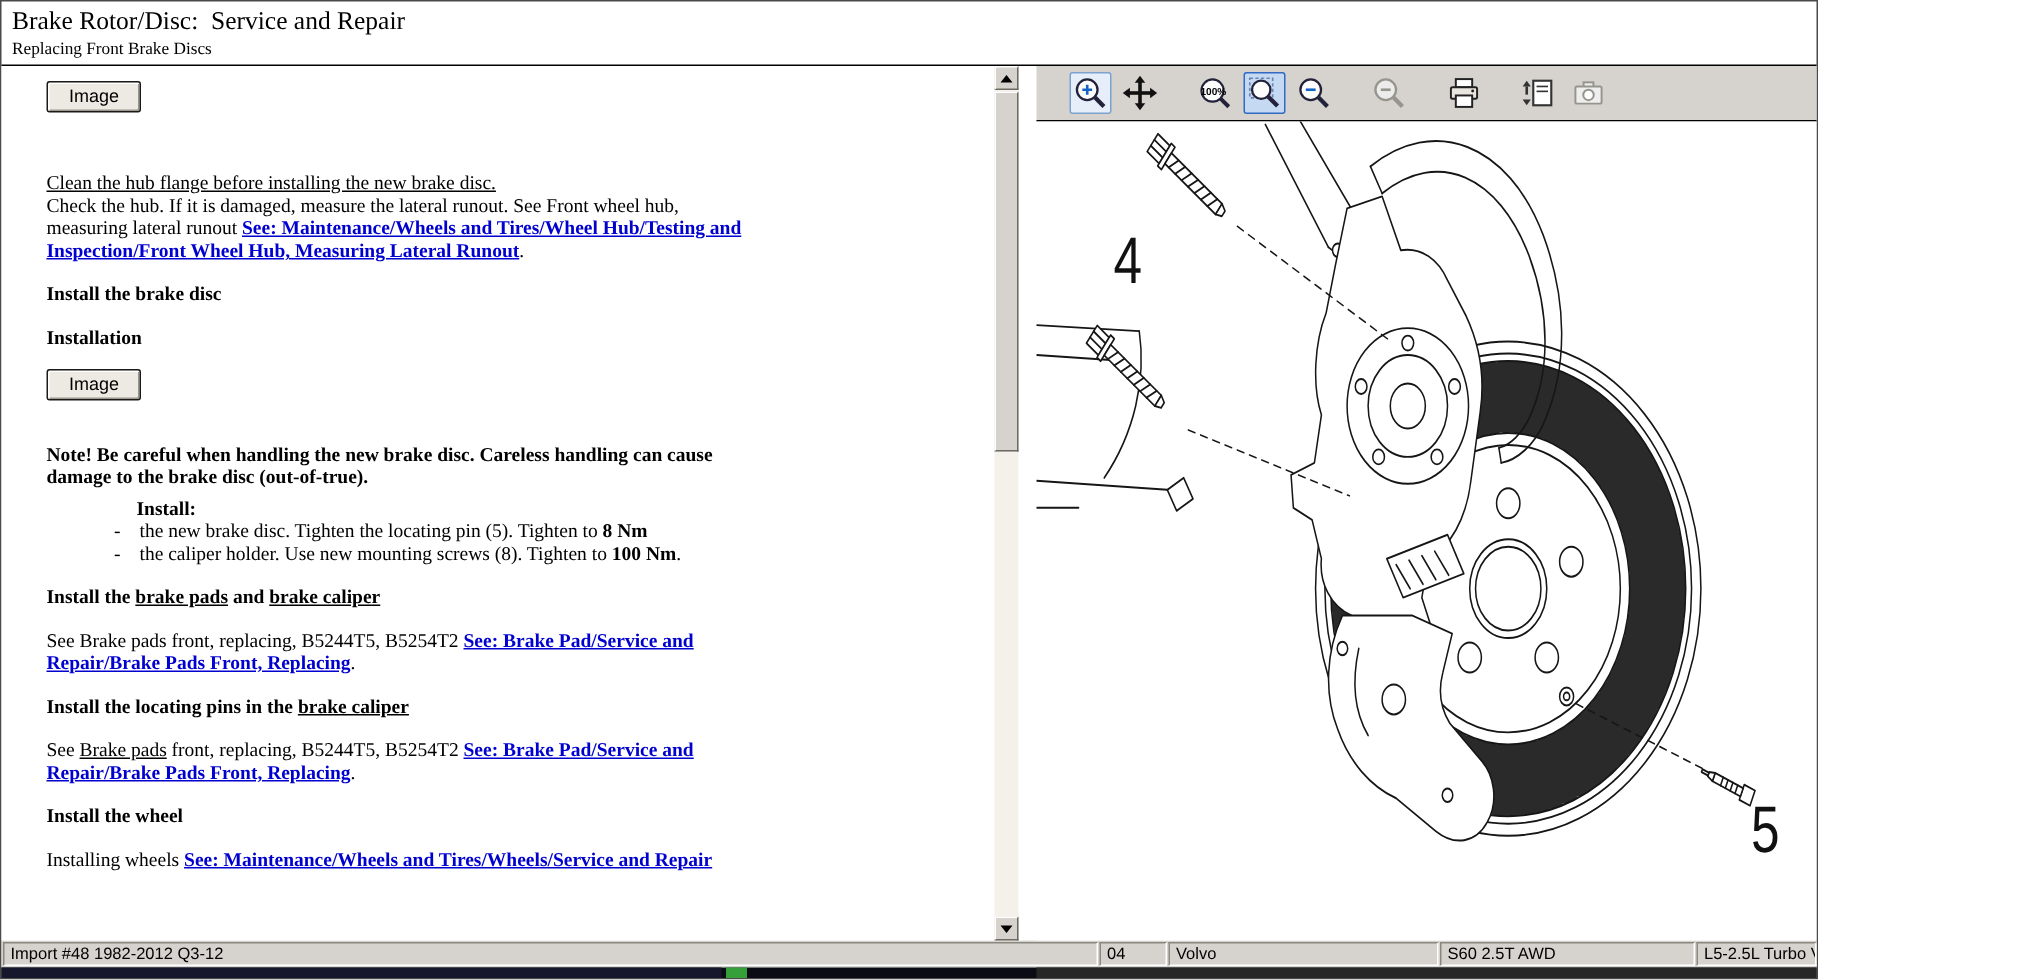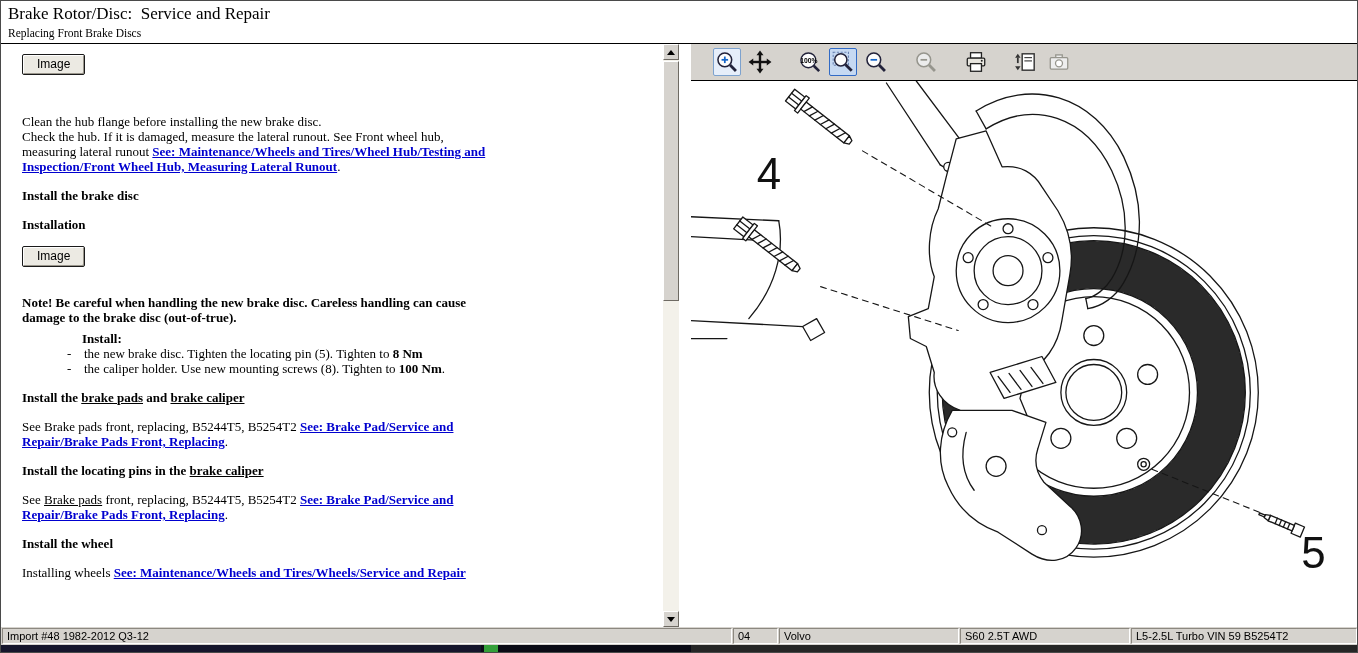--- a/index.html
+++ b/index.html
@@ -1,42 +1,42 @@
 <!DOCTYPE html>
 <html><head>
 <meta charset="utf-8">
 <style>
   * { box-sizing: border-box; margin: 0; padding: 0; }
   html,body { width:1358px; height:653px; background:#fff; overflow:hidden;
               font-family:"Liberation Serif", serif; }
-  .app { width:1358px; height:653px; border:1px solid #4a4a4a; display:flex; flex-direction:column; background:#fff; }
+  .app { width:1212px; height:653px; border:1px solid #4a4a4a; display:flex; flex-direction:column; background:#fff; }
 
   
   .hdr { height:42px; padding:3px 7px 0 7px; flex:0 0 auto; }
   .hdr .title { font-size:17px; color:#000; white-space:pre; }
   .hdr .subtitle { font-size:11.5px; color:#000; margin-top:3px; }
 
   
   .main { flex:1 1 auto; display:flex; border-top:1px solid #000; min-height:0; }
 
   
   .doc-panel { width:680px; flex:0 0 680px; position:relative; background:#fff; }
-  .doc-content { position:absolute; inset:0 20px 0 0; padding:4px 0 0 21px; overflow:hidden;
+  .doc-content { position:absolute; inset:0 20px 0 0; padding:4px 0 0 30px; overflow:hidden;
                  font-size:13px; line-height:15px; color:#000; }
   .doc-content p, .doc-content .hd { max-width:470px; }
   .img-btn { display:inline-block; font-family:"Liberation Sans",sans-serif; font-size:12px; color:#000;
              background:#eceae3; border:1px solid #1a1a1a; border-radius:2px; padding:2px 14px 3px;
              box-shadow: inset 1px 1px 0 #fff, inset -1px -1px 0 #9a968c; cursor:default; }
   .mt-sm { margin-top:6px; } .mb-xl { margin-bottom:26px; }
   .b { font-weight:bold; }
   .hd { font-weight:bold; margin:14px 0; }
   .para { margin:13px 0; }
   a.lnk { color:#000000; text-decoration:underline; cursor:pointer;font-family:Liberation Serif, serif; }
   a.blnk { color:#0000cf; text-decoration:underline; font-weight:bold; cursor:pointer; }
-  .block { display:block; }
+  .block { display:block;text-decoration:underline; }
   .install-label { margin:6px 0 0 60px; font-weight:bold; }
   .bullets { margin-left:45px; }
   .bullet { display:flex; }
   .bdash { width:17px; flex:0 0 17px; }
 
   
   .sbar { position:absolute; top:0; bottom:0; right:2px; width:16px; background:#f3f1ea; }
   .sbtn { position:absolute; left:0; width:16px; height:16px; background:#d6d3ce;
           border:1px solid; border-color:#fff #6e6a63 #6e6a63 #fff;
           display:flex; align-items:center; justify-content:center; }

